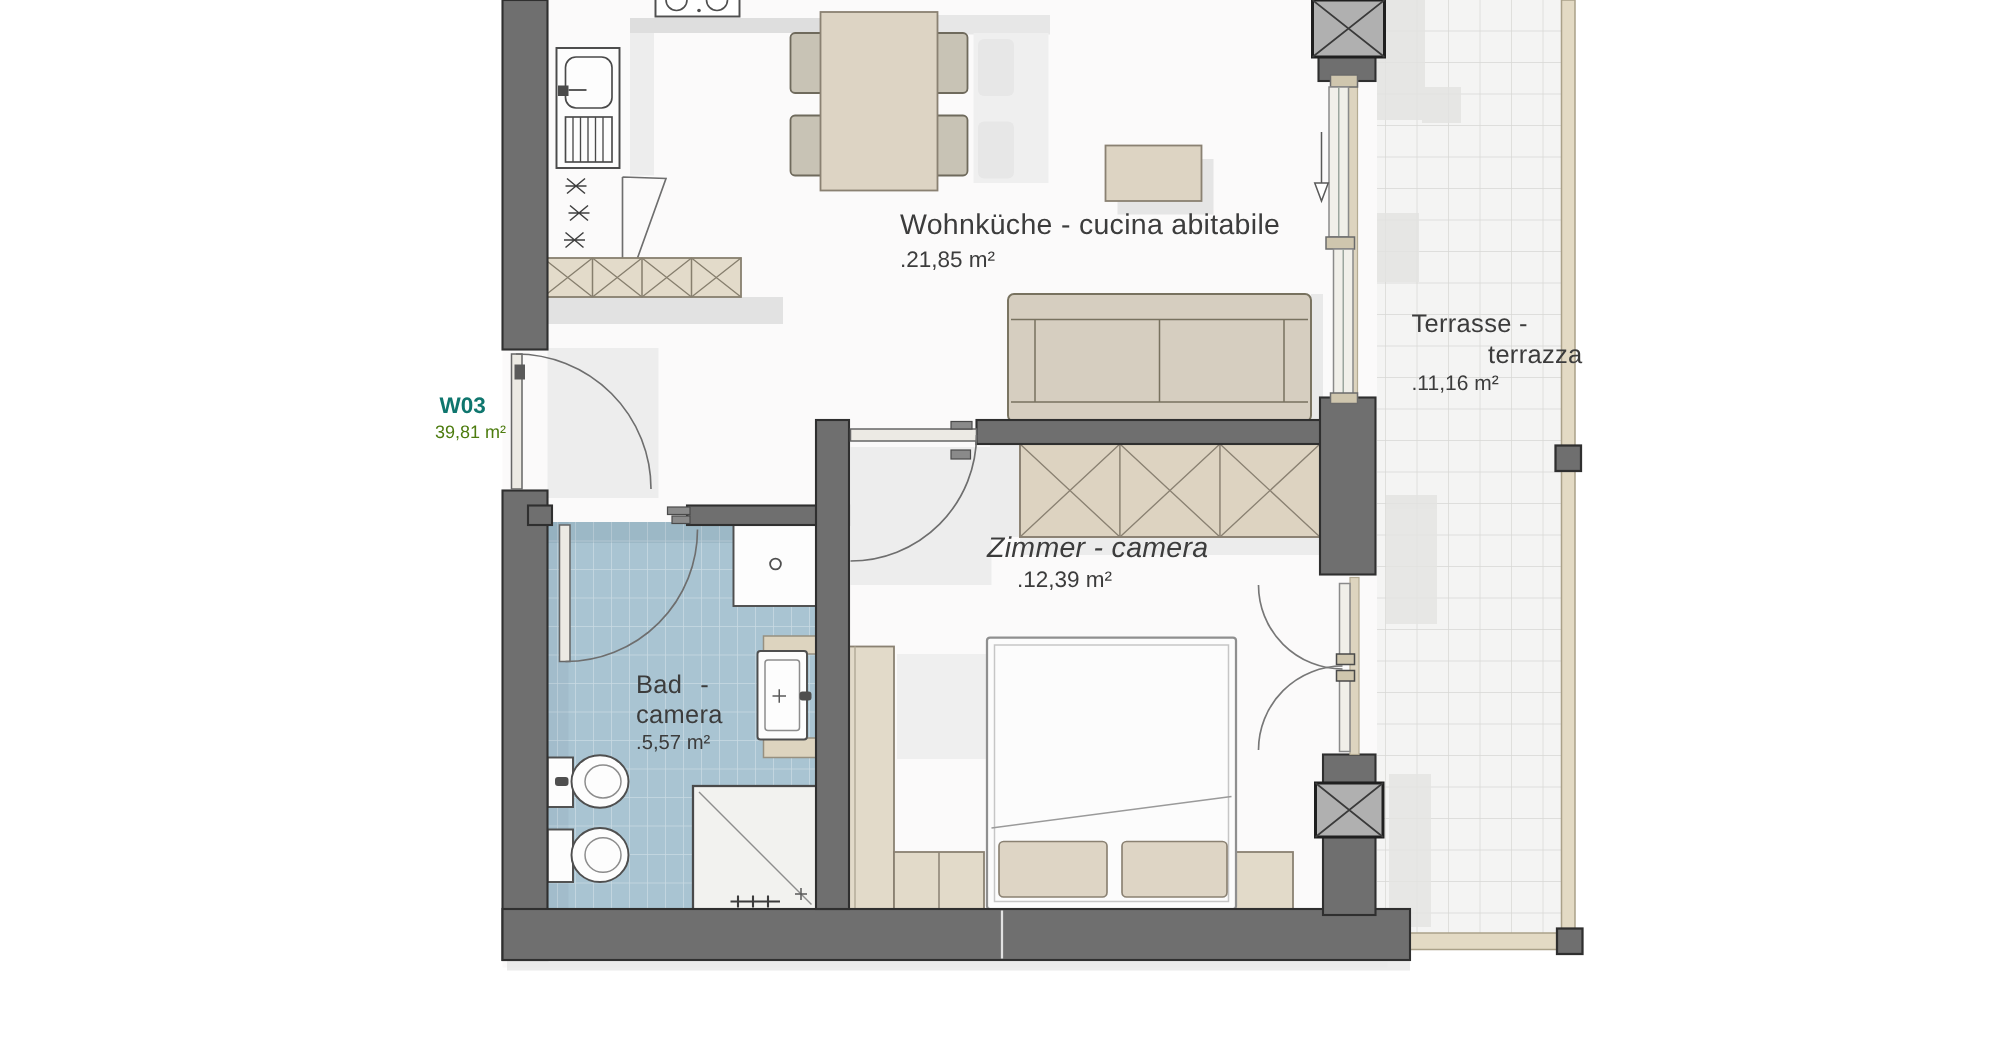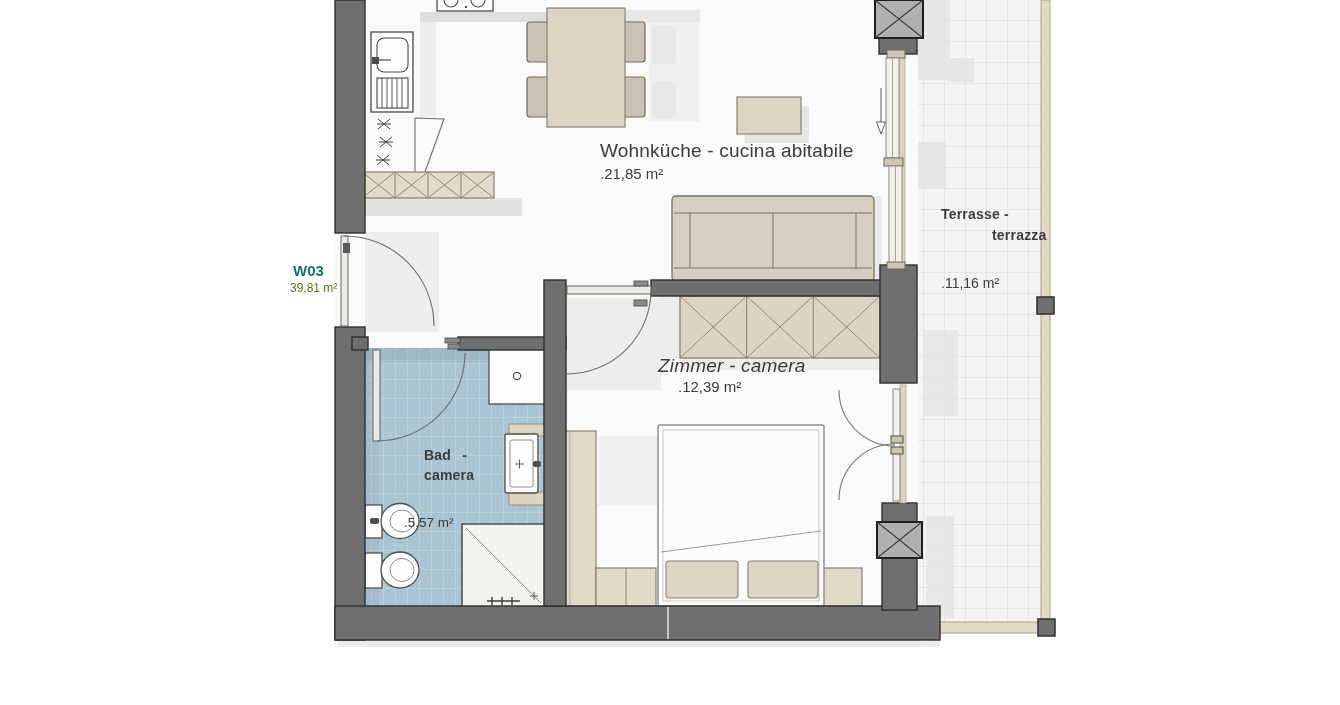--- a/index.html
+++ b/index.html
@@ -1,23 +1,23 @@
 <!DOCTYPE html>
 <html><head>
 <meta charset="utf-8">
 <style>
   html,body{margin:0;padding:0;background:#ffffff;}
   #stage{position:relative;width:1340px;height:705px;background:#ffffff;overflow:hidden;
          font-family:"Liberation Sans", sans-serif;}
   #plan-svg{position:absolute;left:0;top:0;}
   .lbl{position:absolute;color:#3c3c3c;white-space:nowrap;line-height:1.1;}
   .room-name{font-size:19px;letter-spacing:.2px;}
-  .room-name-sm{font-size:14px;letter-spacing:.2px;font-weight:bold;}
+  .room-name-sm{font-size:17px;letter-spacing:.2px;}
   .room-area{font-size:15px;}
-  .room-area-sm{font-size:13.5px;margin-top:28px;}
+  .room-area-sm{font-size:13.5px;}
   .unit-label{font-size:15px;font-weight:700;color:#0f766e;}
   .unit-area{font-size:12px;color:#4d7c0f;}
   .wsp{word-spacing:7px;}
 </style>
 </head>
 <body>
 
 <div id="stage">
 
 <svg id="plan-svg" width="1340" height="705" viewBox="0 0 1340 705">
@@ -252,21 +252,21 @@
 </svg>
 
   <div class="lbl room-name" style="left:600px;top:141px;">Wohnküche - cucina abitabile</div>
   <div class="lbl room-area" style="left:600px;top:166px;">.21,85 m²</div>
 
   <div class="lbl room-name" style="left:658px;top:356px;font-style:italic;">Zimmer - camera</div>
   <div class="lbl room-area" style="left:678px;top:379px;">.12,39 m²</div>
 
   <div class="lbl room-name-sm wsp" style="left:424px;top:448px;">Bad -</div>
   <div class="lbl room-name-sm" style="left:424px;top:468px;">camera</div>
-  <div class="lbl room-area-sm" style="left:404px;top:488px;">.5,57 m²</div>
+  <div class="lbl room-area-sm" style="left:424px;top:488px;">.5,57 m²</div>
 
   <div class="lbl room-name-sm" style="left:941px;top:207px;">Terrasse -</div>
   <div class="lbl room-name-sm" style="left:992px;top:228px;">terrazza</div>
   <div class="lbl room-area-sm" style="left:941px;top:248px;font-size:14px;">.11,16 m²</div>
 
   <div class="lbl unit-label" style="left:293px;top:263px;">W03</div>
   <div class="lbl unit-area" style="left:290px;top:282px;">39,81 m²</div>
 
 </div>
 

